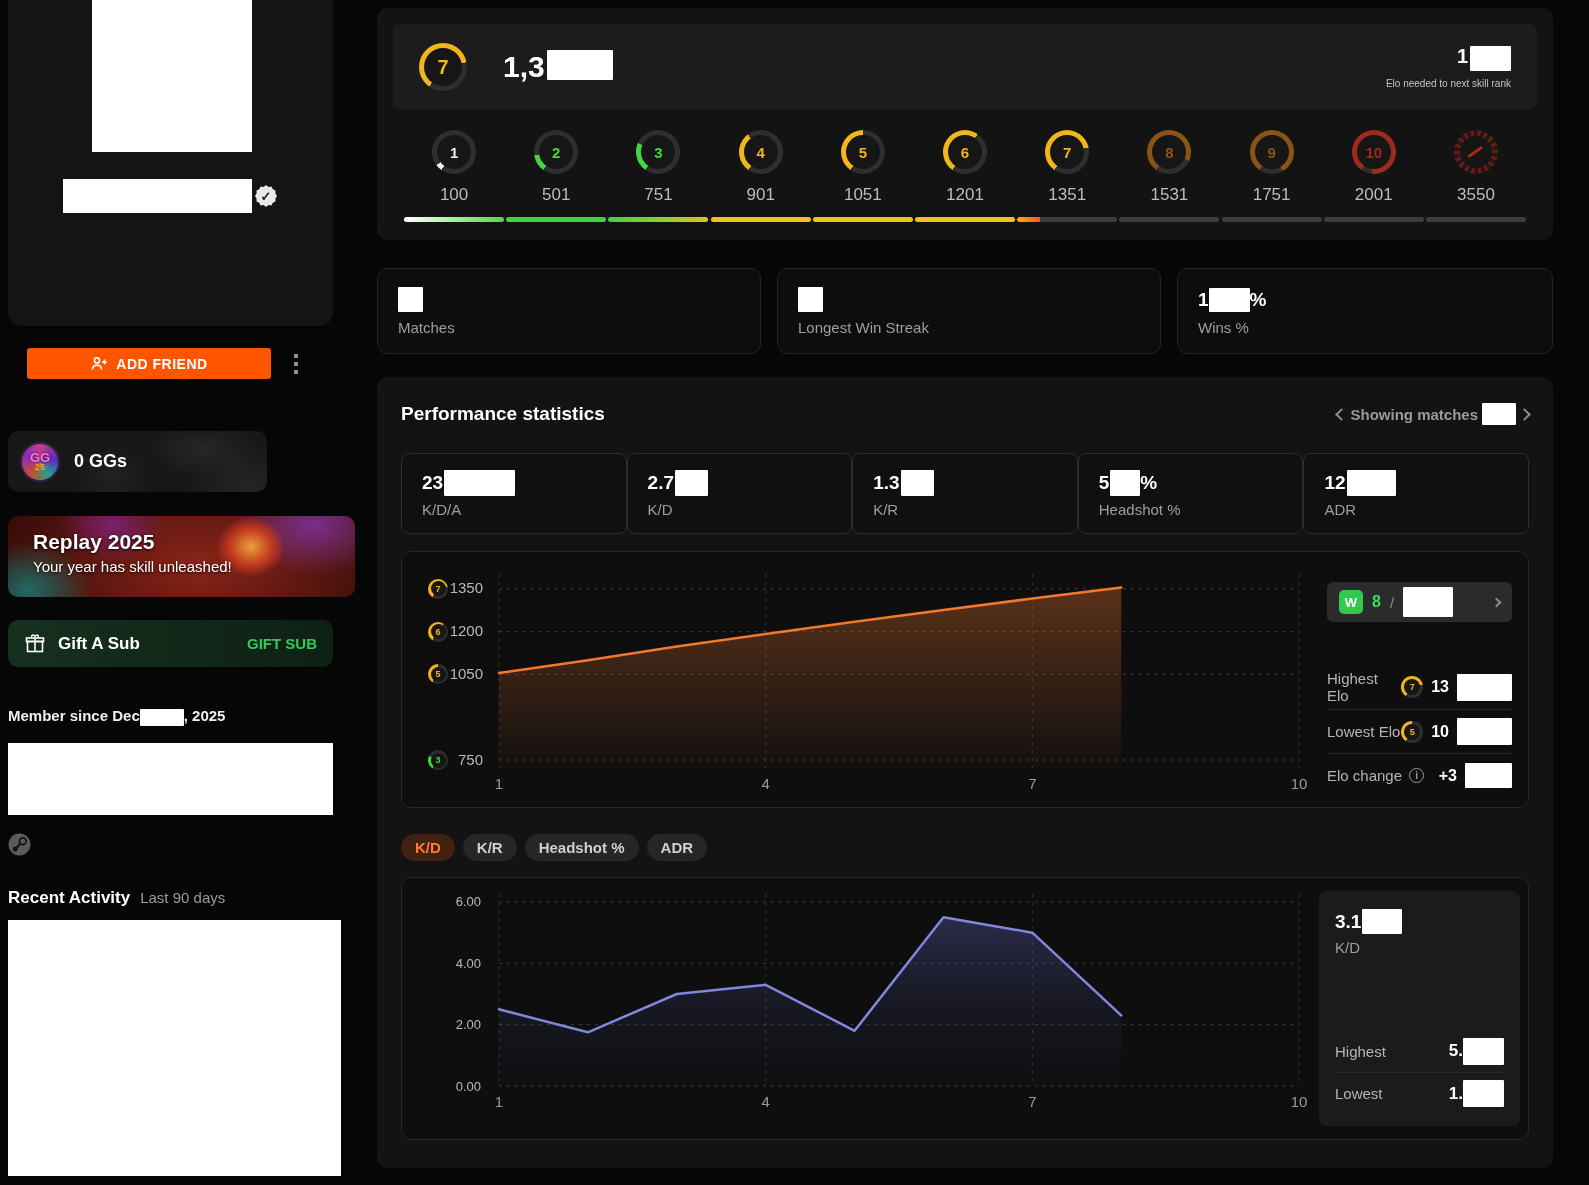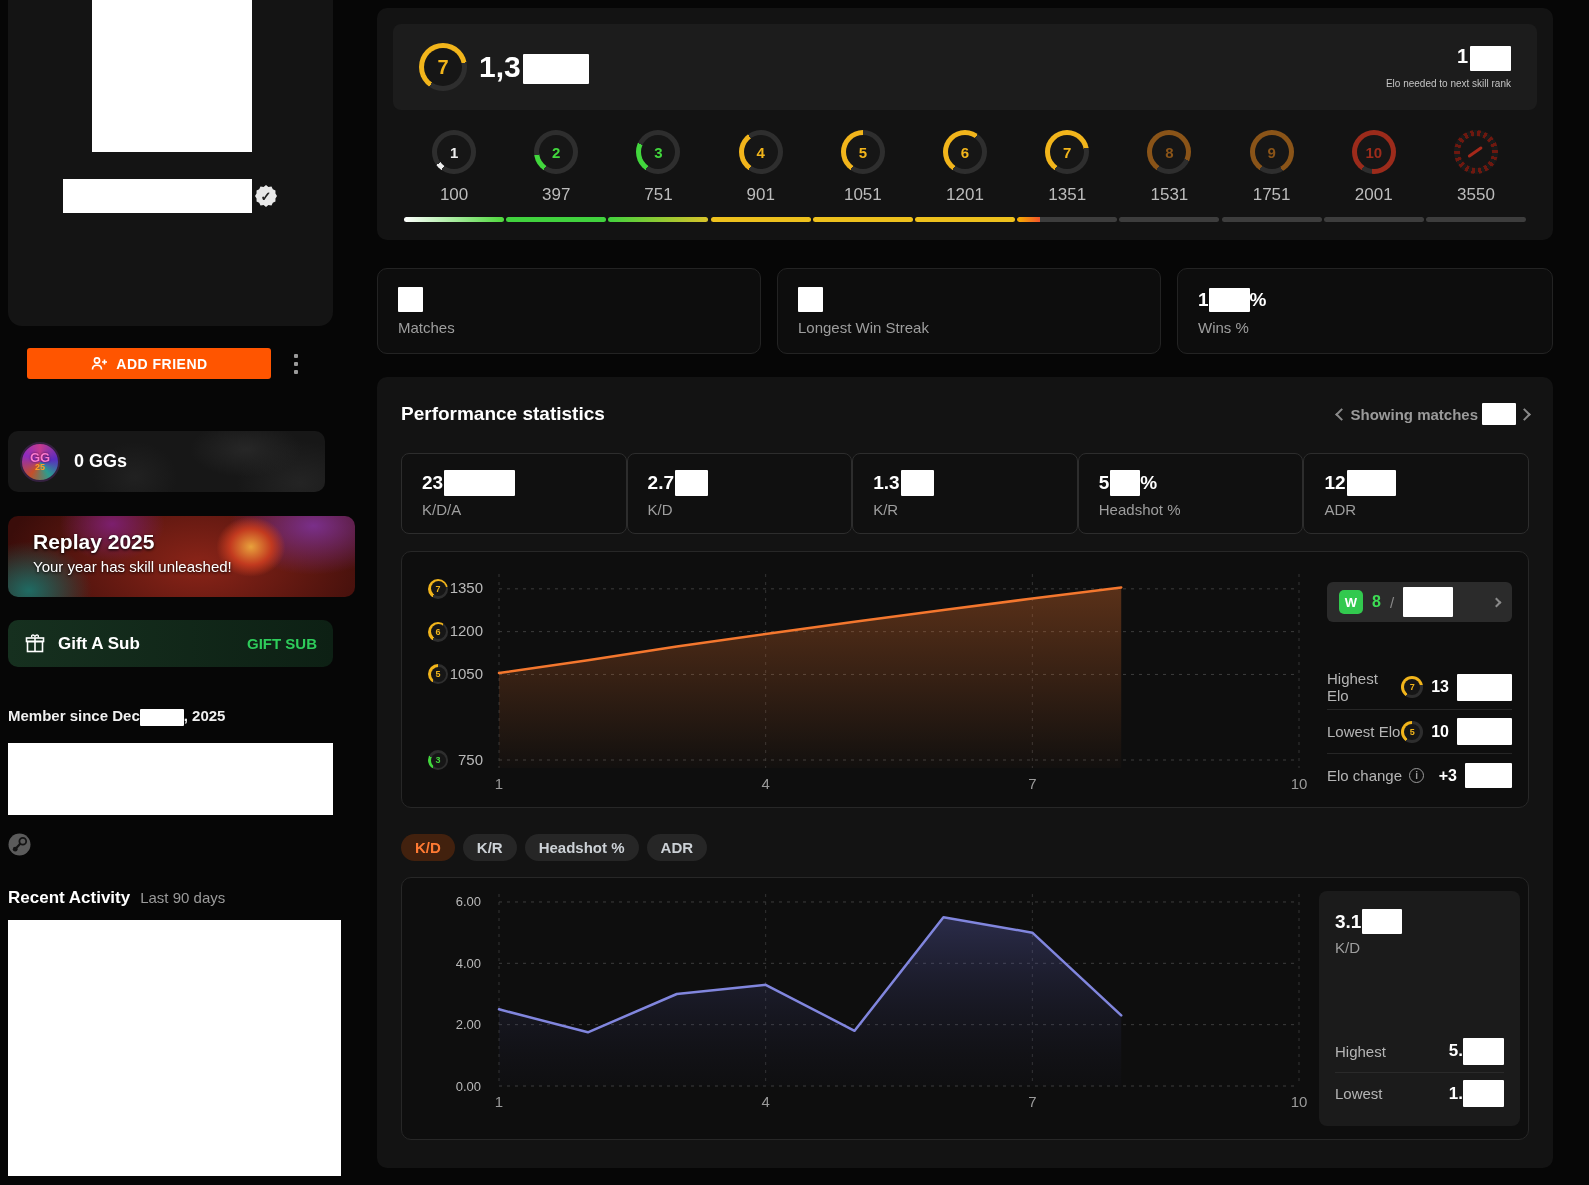--- a/index.html
+++ b/index.html
@@ -17,21 +17,21 @@
   .name-box { width:189px; height:34px; background:#fff; }
   .seal { width:22px; height:22px; margin-left:3px; background:#e9e9e9; position:relative;
           clip-path: polygon(50% 0,61% 9%,75% 7%,81% 19%,93% 25%,93% 39%,100% 50%,93% 61%,93% 75%,81% 81%,75% 93%,61% 91%,50% 100%,39% 91%,25% 93%,19% 81%,7% 75%,7% 61%,0 50%,7% 39%,7% 25%,19% 19%,25% 7%,39% 9%);
           display:flex; align-items:center; justify-content:center; color:#222; font-size:13px; font-weight:bold; }
   .friend-row { margin-top:22px; display:flex; align-items:center; }
   .btn-addfriend { margin-left:19px; width:244px; height:31px; background:#ff5500; border:none; border-radius:3px;
           color:#fff; font-weight:bold; font-size:14px; letter-spacing:0.5px; display:flex; align-items:center; justify-content:center; gap:8px; cursor:pointer; font-family:inherit;}
   .kebab { margin-left:21px; display:flex; flex-direction:column; gap:4px; cursor:pointer; padding:2px;}
   .kebab i { width:4px; height:4px; background:#9a9a9a; border-radius:1px; }
 
-  .gg-card { margin-top:52px; width:317px; height:61px; border-radius:10px; display:flex; align-items:center; padding:0 12px;
+  .gg-card { margin-top:52px; width:259px; height:61px; border-radius:10px; display:flex; align-items:center; padding:0 12px;
      background: radial-gradient(80px 40px at 75% 30%, #272727, transparent 70%),
                  radial-gradient(60px 50px at 40% 75%, #212121, transparent 70%),
                  radial-gradient(90px 60px at 92% 85%, #242424, transparent 70%), #171717; }
   .gg-logo { width:40px; height:40px; border-radius:50%; flex:none; position:relative; display:flex; flex-direction:column; align-items:center; justify-content:center;
      background: conic-gradient(#c43b8e, #5a2bbf 22%, #2a9d8f 40%, #c4502a 60%, #8e2bbf 82%, #c43b8e); border:2px solid #34203f; }
   .gg-top { font-weight:bold; font-size:13px; color:#ff7ad0; text-shadow:0 0 2px #3a0a30; line-height:11px; }
   .gg-year { font-weight:bold; font-size:9px; color:#ff9e2a; line-height:9px; }
   .gg-label { margin-left:14px; font-weight:bold; font-size:18px; }
 
   .replay-card { margin-top:24px; width:347px; height:81px; border-radius:10px; padding:14px 0 0 25px; cursor:pointer;
@@ -80,21 +80,21 @@
   .chall::before { content:""; position:absolute; inset:6px; border-radius:50%; background:#151515; }
   .chall::after { content:""; position:absolute; left:50%; top:50%; width:17px; height:3px; background:#a5281a; border-radius:2px;
      transform: translate(-55%,-50%) rotate(-35deg); }
 
   
   .main { margin-left:36px; width:1176px; }
   .panel { background:#131313; border-radius:10px; }
 
   .elo-card { margin-top:8px; height:232px; padding:16px; }
   .elo-summary { height:86px; background:#1c1c1c; border-radius:8px; display:flex; align-items:center; padding:0 26px; }
-  .elo-big-value { margin-left:12px; font-size:30px; font-weight:bold; display:flex; align-items:flex-end; }
+  .elo-big-value { margin-left:36px; font-size:30px; font-weight:bold; display:flex; align-items:flex-start; }
   .elo-next { margin-left:auto; text-align:right; }
   .elo-next-val { font-size:20px; font-weight:bold; }
   .elo-next-label { margin-top:7px; font-size:10px; color:#c4c4c4; font-weight:normal; }
   .levels-row { display:flex; margin-top:20px; padding:0 10px; }
   .lvl-col { width:104px; display:flex; flex-direction:column; align-items:center; }
   .lvl-th { margin-top:11px; font-size:17px; color:#bcbcbc; }
   .lvl-bar { margin-top:12px; width:100px; height:5px; border-radius:2.5px; background:#3d3d3d; overflow:hidden; }
   .seg1 { background:linear-gradient(90deg,#ffffff,#4fd83d); }
   .seg2 { background:#41d23e; }
   .seg3 { background:linear-gradient(90deg,#41d23e,#d8c32a); }
@@ -253,21 +253,21 @@
         <div class="lvlbadge sz44 lb-1">
             <span>1</span>
           </div>
         <div class="lvl-th">100</div>
         <div class="lvl-bar seg1"></div>
       </div>
       <div class="lvl-col">
         <div class="lvlbadge sz44 lb-2">
             <span>2</span>
           </div>
-        <div class="lvl-th">397</div>
+        <div class="lvl-th">501</div>
         <div class="lvl-bar seg2"></div>
       </div>
       <div class="lvl-col">
         <div class="lvlbadge sz44 lb-3">
             <span>3</span>
           </div>
         <div class="lvl-th">751</div>
         <div class="lvl-bar seg3"></div>
       </div>
       <div class="lvl-col">

